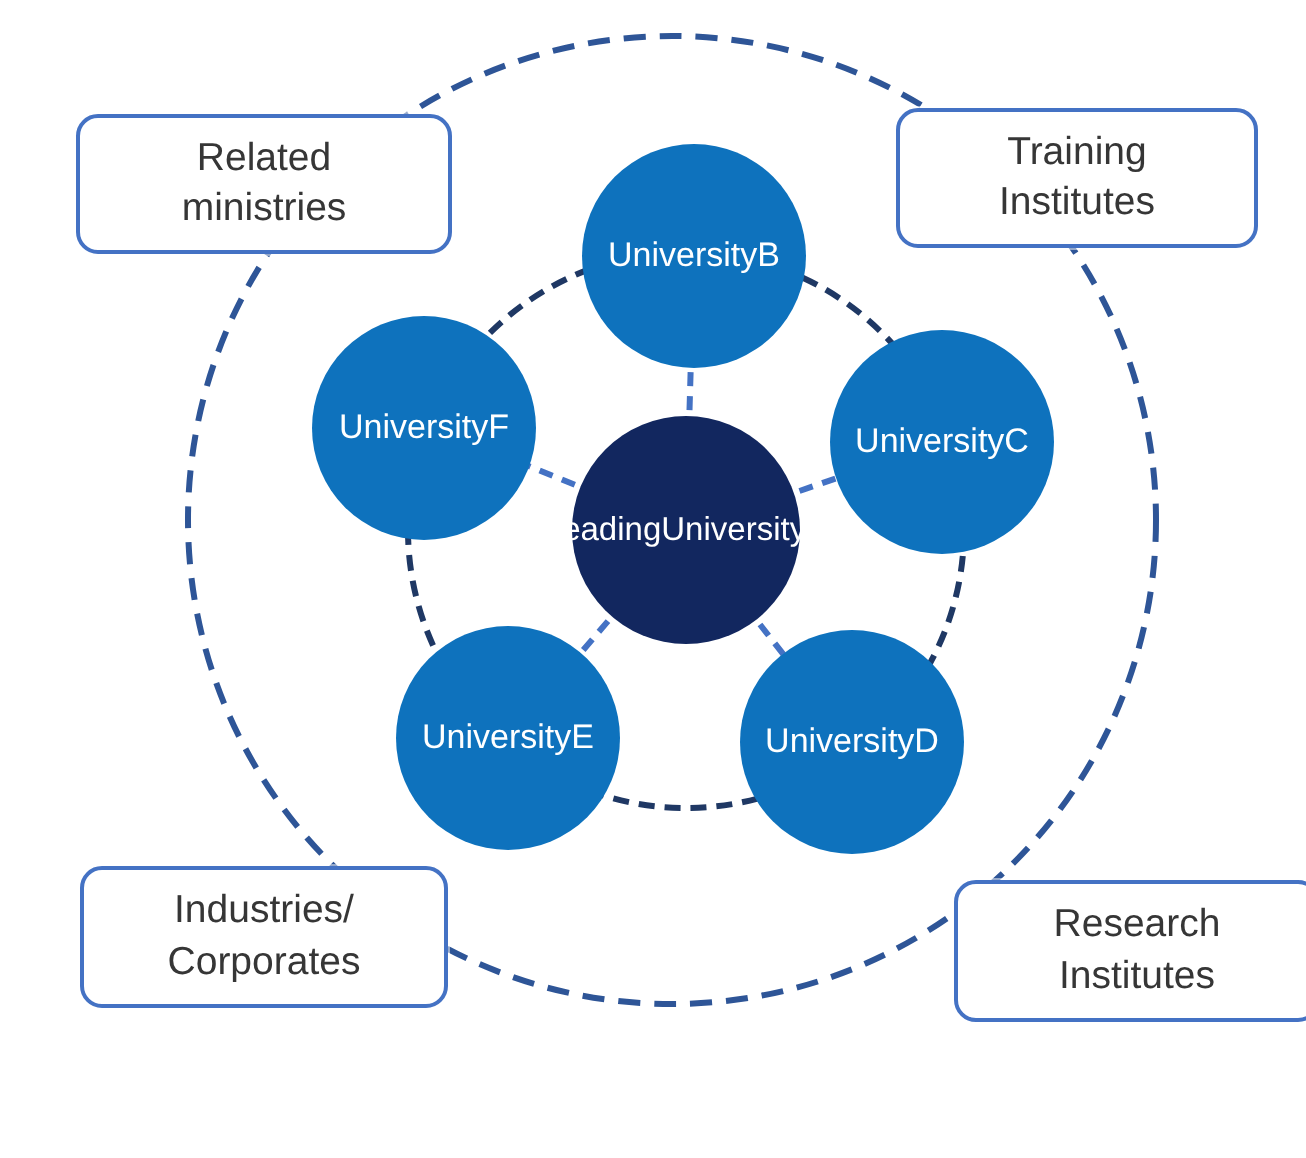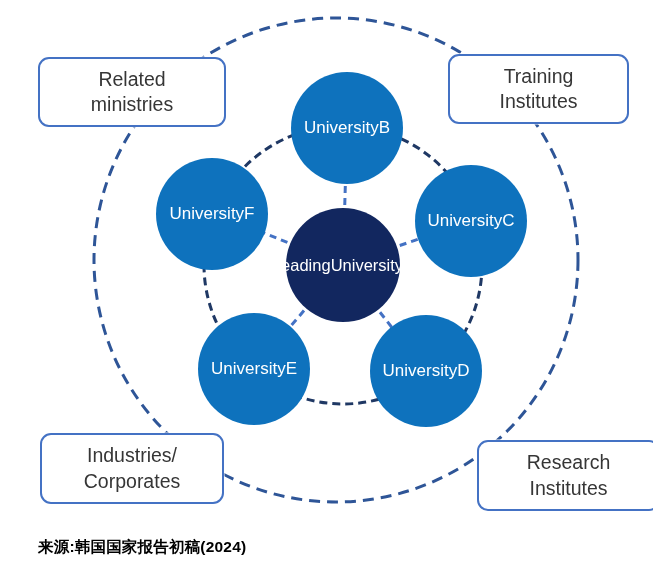--- a/index.html
+++ b/index.html
@@ -104,15 +104,14 @@
     <span>University</span>
     <span>F</span>
   </div>
 
   <div class="node center-node pos-a">
     <span>Leading</span>
     <span>University</span>
     <span>A</span>
   </div>
 
-  <div class="source-note">来源:韩国国家报告初稿(2024)</div>
 
 </div>
 
 </body></html>

